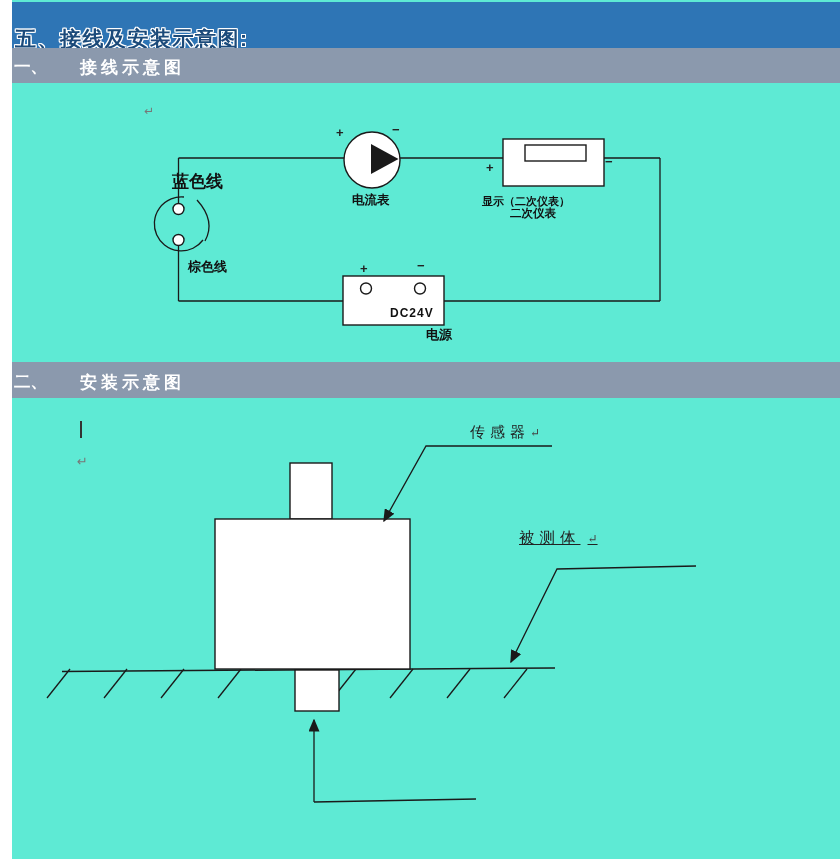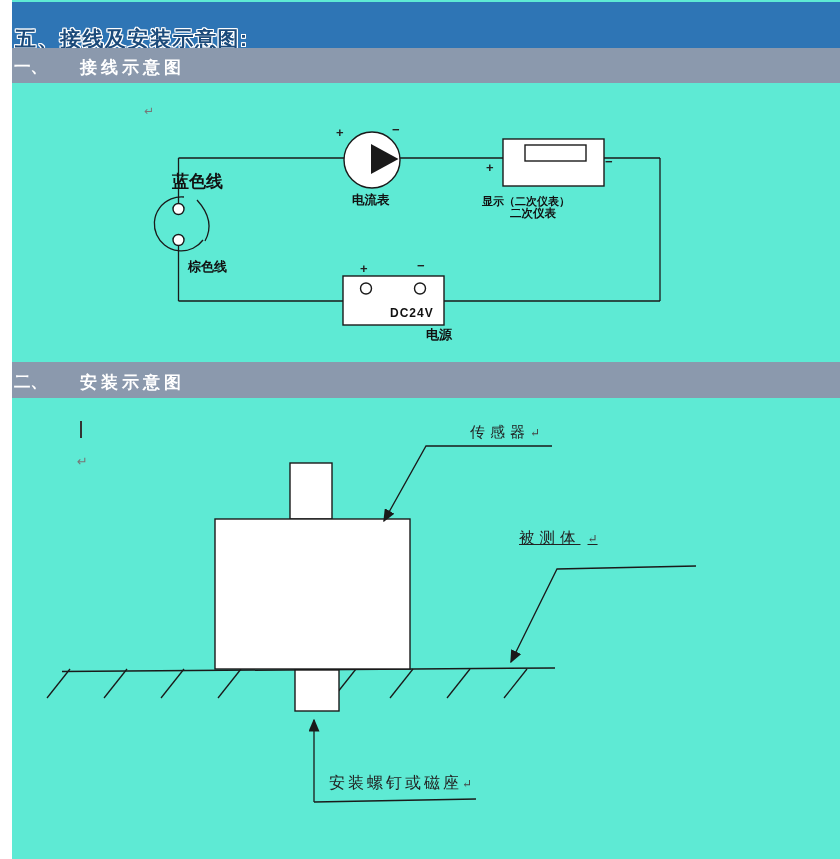--- a/index.html
+++ b/index.html
@@ -149,17 +149,14 @@
   <div class="lbl pmark" style="left:65px;top:454px;font-size:13px;">↵</div>
 
   <div class="lbl serif" style="left:458px;top:423px;font-size:15px;letter-spacing:5px;">
     <span>传感器</span><span class="pmark-dark" style="letter-spacing:0;">↵</span>
   </div>
 
   <div class="lbl serif" style="left:507px;top:528px;font-size:15.5px;letter-spacing:5px;text-decoration:underline;">
     <span>被测体</span><span class="pmark-dark" style="letter-spacing:0;margin-left:7px;">↵</span>
   </div>
 
-  <div class="lbl serif" style="left:317px;top:773px;font-size:16px;letter-spacing:3px;">
-    <span>安装螺钉或磁座</span><span class="pmark-dark" style="letter-spacing:0;">↵</span>
-  </div>
 
 </div>
 
 </body></html>

